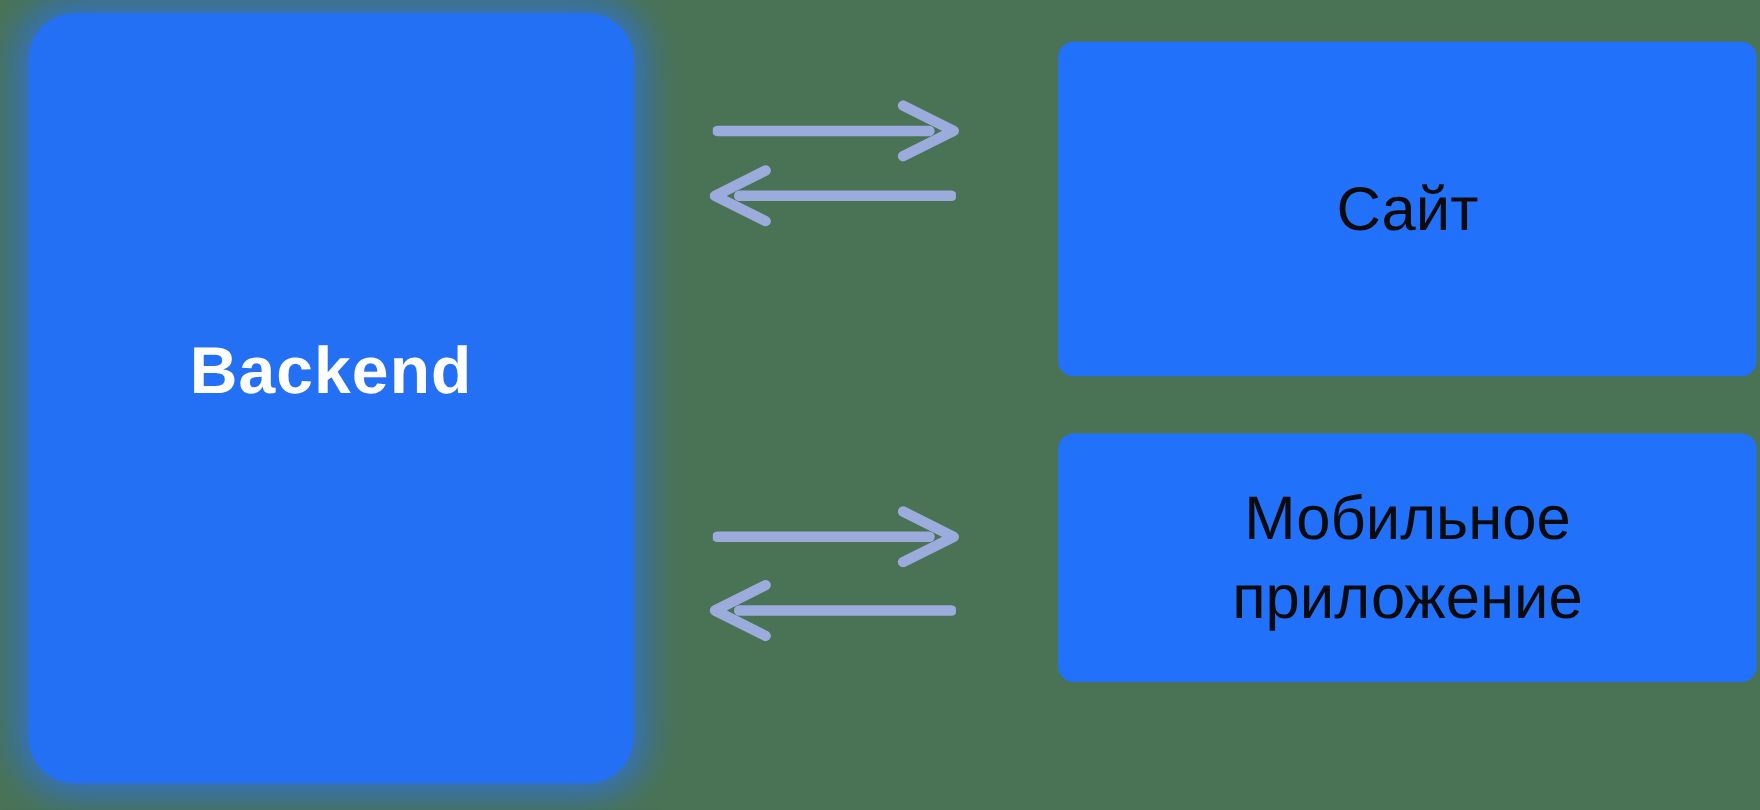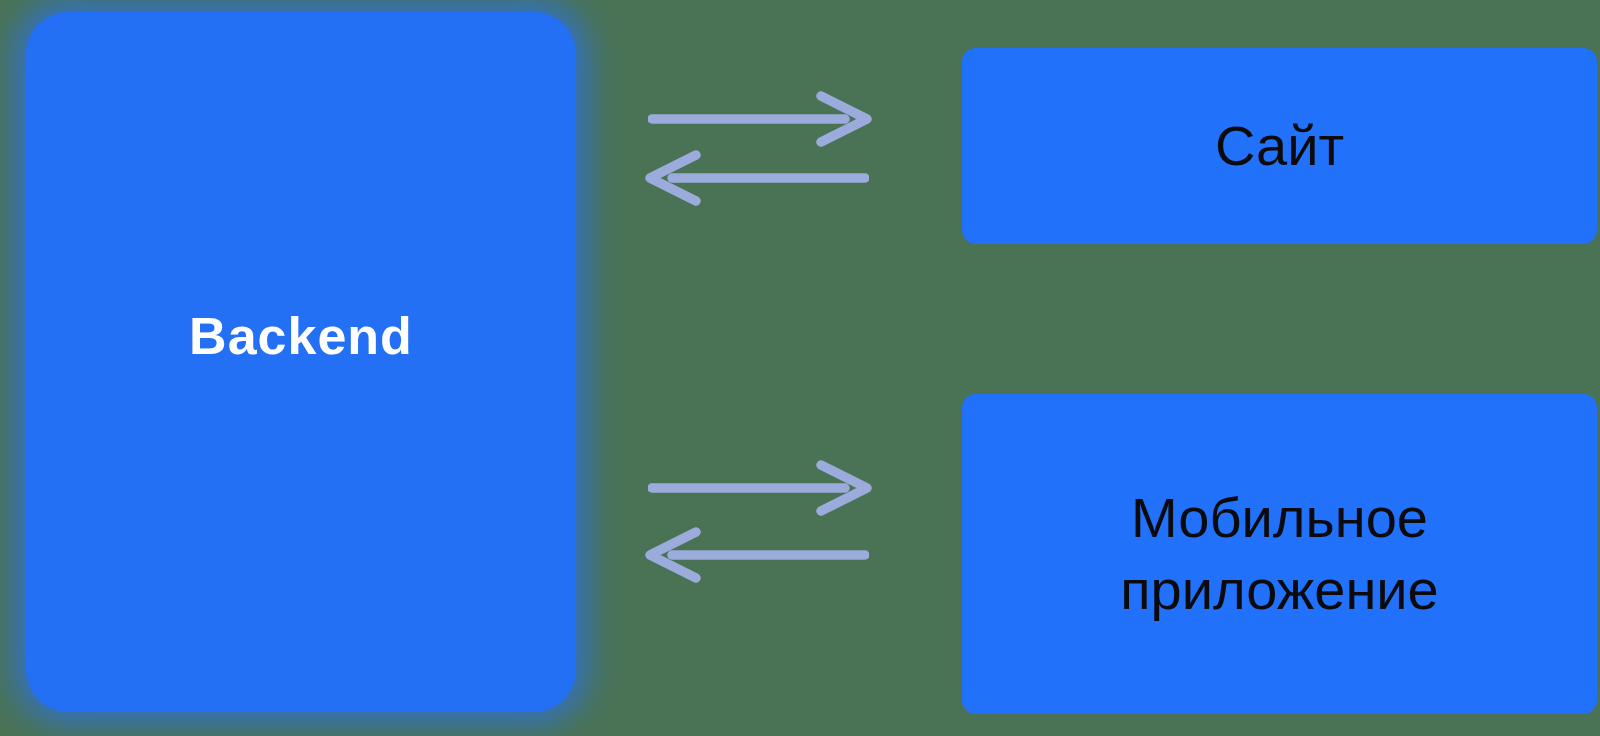--- a/index.html
+++ b/index.html
@@ -32,37 +32,37 @@
     background: var(--backend-blue);
     border-radius: 42px;
     box-shadow: 0 0 30px 12px var(--backend-glow);
     display: flex;
     align-items: center;
     justify-content: center;
     padding-bottom: 52px;
   }
   .backend-box .box-label {
     color: var(--backend-text);
-    font-size: 52px;
+    font-size: 60px;
     font-weight: 700;
     letter-spacing: 1px;
   }
   .node-box {
     position: absolute;
     left: 962px;
     width: 635px;
     background: var(--box-blue);
     border-radius: 14px;
     display: flex;
     align-items: center;
     justify-content: center;
     text-align: center;
   }
-  .site-box { top: 48px; height: 196px; }
-  .mobile-box { top: 394px; height: 320px; align-items: center; }
+  .site-box { top: 38px; height: 304px; }
+  .mobile-box { top: 394px; height: 226px; align-items: center; }
   .node-box .box-label {
     color: var(--box-text);
     font-size: 56px;
     font-weight: 400;
     line-height: 72px;
     max-width: 520px;
   }
   .arrow {
     position: absolute;
     width: 224px; height: 56px;

